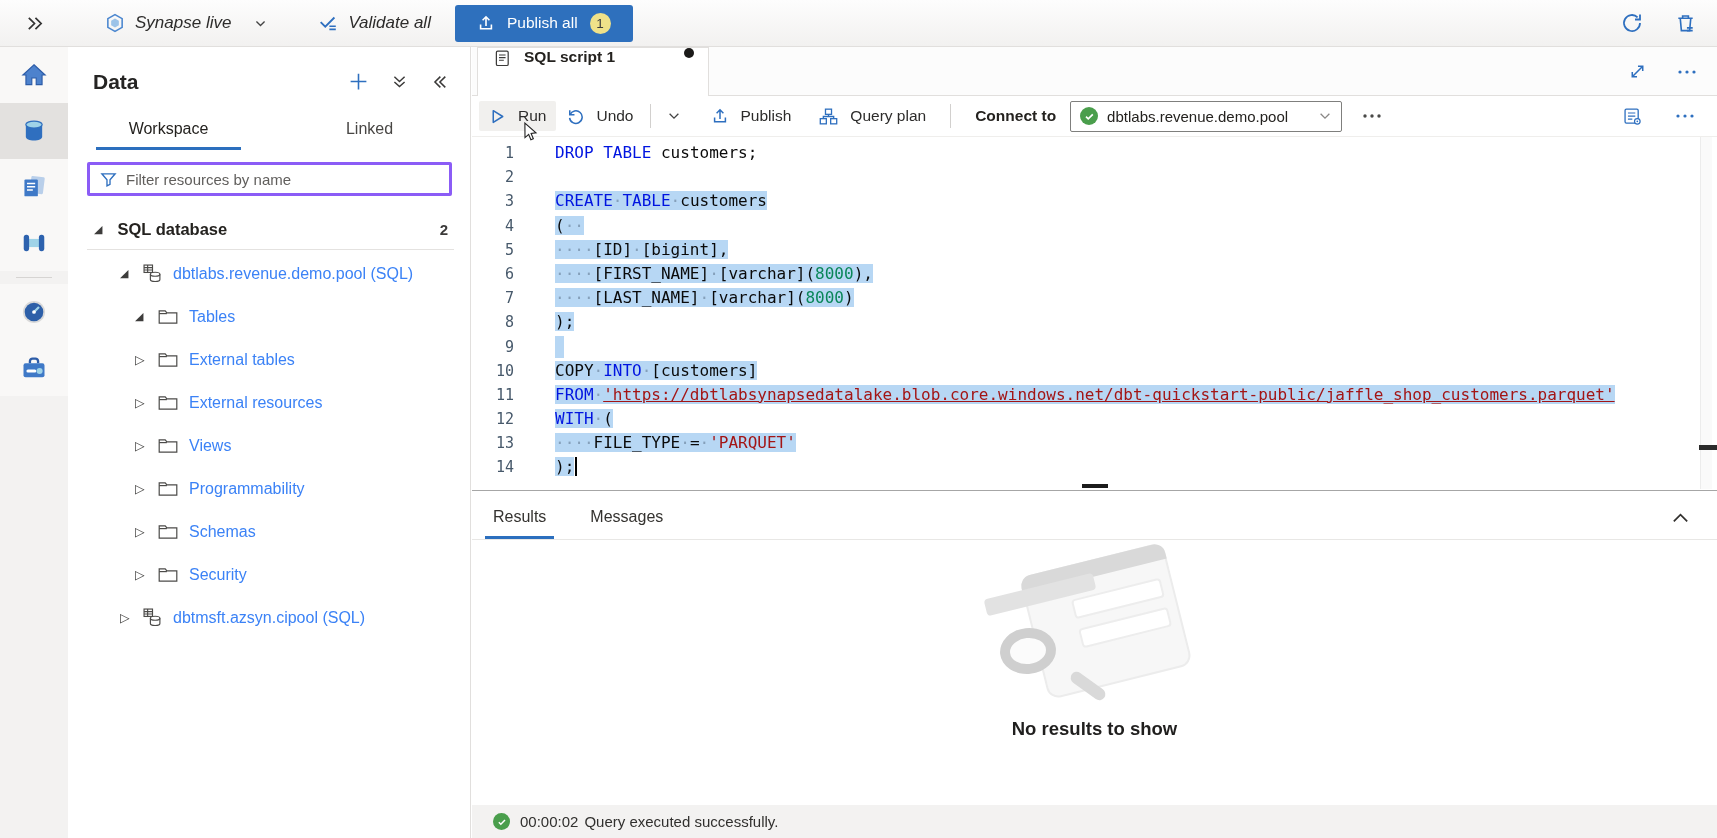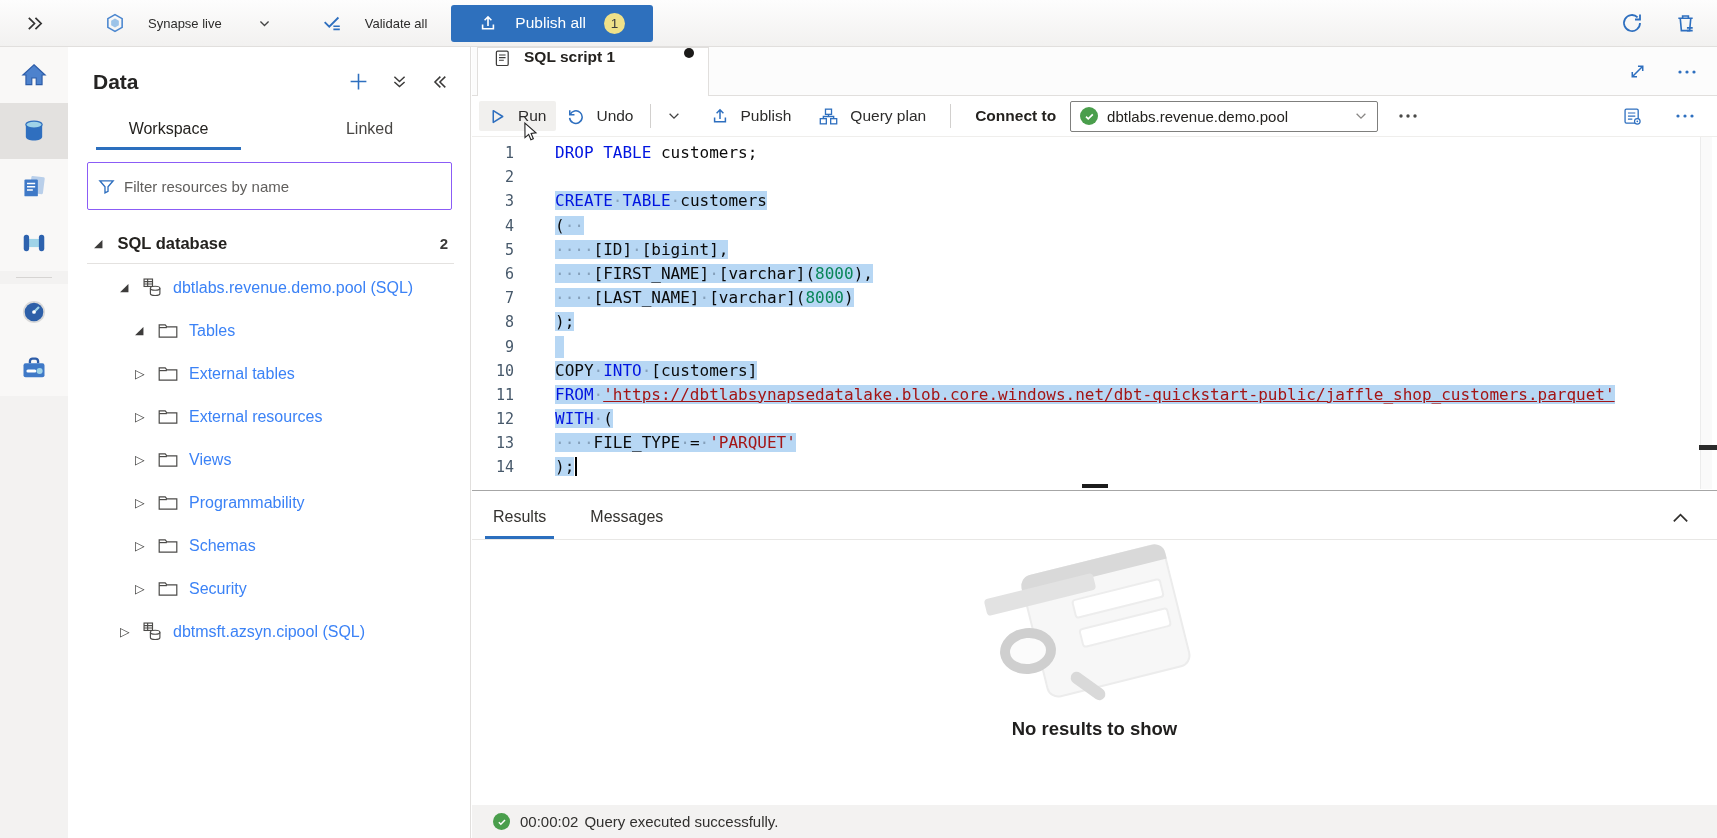--- a/index.html
+++ b/index.html
@@ -6,27 +6,27 @@
   html,body { width:1717px; height:838px; overflow:hidden; background:#fff;
     font-family:"Liberation Sans", sans-serif; color:#323130; }
   .app { position:absolute; inset:0; }
 
   
   .topbar { position:absolute; left:0; top:0; right:0; height:47px;
     background:linear-gradient(#fdfdfd,#f2f1f0); border-bottom:1px solid #e1dfdd;
     display:flex; align-items:center; }
   .tb-collapse { width:68px; display:flex; justify-content:center; }
   .icon-btn { background:none; border:none; cursor:pointer; display:flex; align-items:center; justify-content:center; padding:4px; }
-  .tb-item { display:flex; align-items:center; gap:22px; background:none; border:none;
-    font-size:13px; color:#2d2c2b; padding:8px 12px; cursor:pointer; font-family:inherit; }
+  .tb-item { display:flex; align-items:center; gap:9px; background:none; border:none;
+    font-size:17px; color:#2d2c2b; padding:8px 12px; cursor:pointer; font-family:inherit;font-style:italic; }
   .mode { margin-left:24px; }
   .validate { margin-left:26px; }
-  .publish-all { margin-left:12px; display:flex; align-items:center; gap:18px;
+  .publish-all { margin-left:12px; display:flex; align-items:center; gap:12px;
     background:#2e70bd; border:none; border-radius:3px; color:#fff; font-size:15.5px;
-    height:37px; padding:0 28px; cursor:pointer; font-family:inherit;text-align:center; }
+    height:37px; padding:0 22px; cursor:pointer; font-family:inherit;text-align:center; }
   .badge { background:#efe189; color:#3c3c3c; border-radius:50%; width:21px; height:21px;
     display:flex; align-items:center; justify-content:center; font-size:13.5px; }
   .tb-right { margin-left:auto; display:flex; align-items:center; gap:22px; padding-right:16px; }
 
   
   .rail { position:absolute; left:0; top:47px; width:68px; bottom:0; background:#f3f2f1;
     display:flex; flex-direction:column; align-items:center; }
   .rail-item { width:68px; height:56px; display:flex; align-items:center; justify-content:center;
     border:none; background:#f9f8f7; cursor:pointer; }
   .rail-item.sel { background:#e3e1df; }
@@ -36,21 +36,21 @@
   .panel { position:absolute; left:68px; top:47px; width:403px; bottom:0; background:#fff;
     border-right:1px solid #e1dfdd; }
   .panel-head { display:flex; align-items:center; padding:20px 18px 6px 25px; }
   .panel-title { font-size:21px; font-weight:700; color:#252423; }
   .panel-head-icons { margin-left:auto; display:flex; align-items:center; gap:14px; }
   .ptabs { display:flex; margin-top:8px; }
   .ptab { flex:1; text-align:center; font-size:16px; color:#484644; padding:10px 0 12px;
     border:none; background:none; cursor:pointer; position:relative; font-family:inherit; }
   .ptab.active { color:#24221f; }
   .ptab.active::after { content:""; position:absolute; left:28px; right:28px; bottom:0; height:3px; background:#2c6fbe; }
-  .filter { margin:12px 18px 10px 19px; height:48px; border:1px solid #8b5cf6; border-radius:2px;
+  .filter { margin:12px 18px 10px 19px; height:34px; border:3px solid #8b5cf6; border-radius:2px;
     display:flex; align-items:center; padding:0 9px; gap:8px; background:#fff; }
   .filter input { border:none; outline:none; flex:1; font-size:15px; font-family:inherit; color:#323130; }
   .filter input::placeholder { color:#605e5c; }
   .tsection { display:flex; align-items:center; padding:14px 22px 10px 26px; }
   .tsection .arr { margin-right:15px; }
   .tsection-label { font-size:16.5px; font-weight:600; color:#24221f; }
   .tsection-count { margin-left:auto; font-size:15px; font-weight:600; color:#3b3a39; }
   .tdiv { height:1px; background:#e4e2e0; margin:0 16px 2px 19px; }
   .trow { display:flex; align-items:center; height:43px; cursor:pointer; }
   .trow.ind1 { padding-left:52px; }
@@ -70,21 +70,21 @@
   .dirty-dot { width:10px; height:10px; background:#1b1a19; border-radius:50%; margin-left:auto; }
   .ts-right { position:absolute; right:16px; top:0; height:49px; display:flex; align-items:center; gap:22px; }
 
   .toolbar { position:relative; height:41px; display:flex; align-items:center; padding-left:7px;
     border-bottom:1px solid #efeeec; background:#fff; }
   .tbtn { display:flex; align-items:center; gap:12px; background:none; border:none; border-radius:2px;
     font-size:15.5px; color:#2d2c2b; padding:6px 10px; cursor:pointer; font-family:inherit; }
   .tbtn.hover { background:#f1f0ee; }
   .vdiv { width:1px; height:24px; background:#d2d0ce; margin:0 6px; }
   .connect-label { font-weight:700; font-size:15.5px; color:#24221f; margin:0 14px 0 18px; }
-  .cselect { width:308px; height:31px; border:1px solid #7f7f7d; border-radius:2px; background:#fff;
+  .cselect { width:272px; height:31px; border:1px solid #7f7f7d; border-radius:2px; background:#fff;
     display:flex; align-items:center; gap:9px; padding:0 9px; cursor:pointer; }
   .cselect-text { font-size:15px; color:#24221f; flex:1; text-align:left; }
   .gcheck { width:18px; height:18px; border-radius:50%; background:#4a9e4c; display:flex; align-items:center; justify-content:center; flex:0 0 auto; }
   .toolbar-right { margin-left:auto; display:flex; align-items:center; gap:24px; padding-right:18px; }
   .mouse-cursor { position:absolute; left:50px; top:26px; z-index:5; pointer-events:none; }
 
   
   .editor { position:relative; height:352px; background:#fff; overflow:hidden;
     font-family:"DejaVu Sans Mono", monospace; font-size:16px; padding-top:4px; }
   .cline { display:flex; height:24.2px; line-height:24.2px; white-space:pre; }

